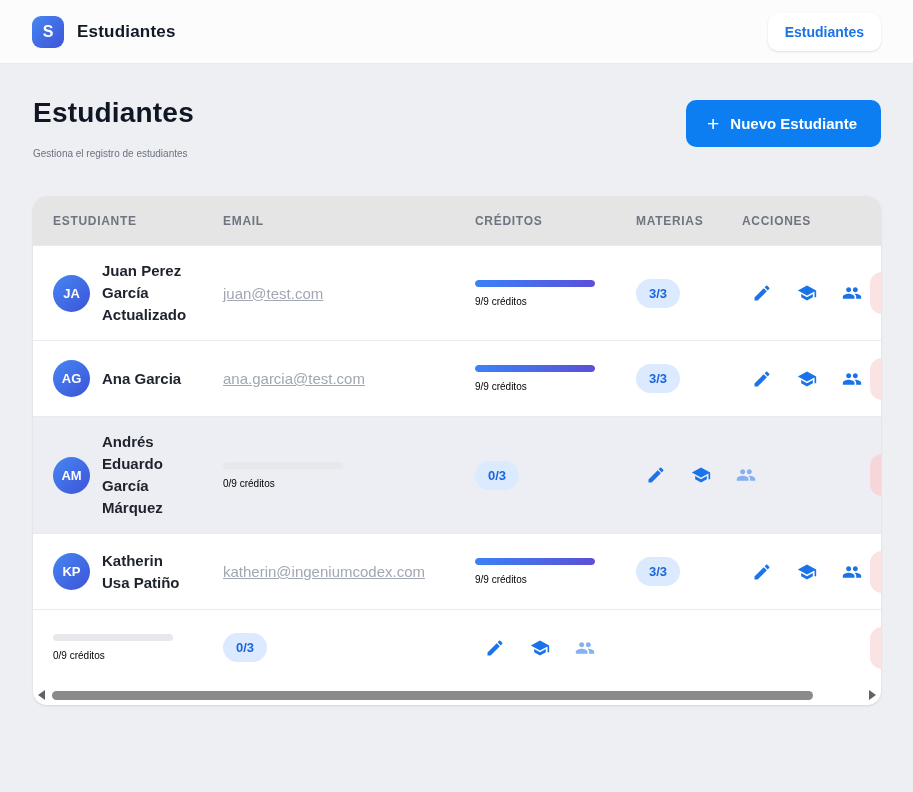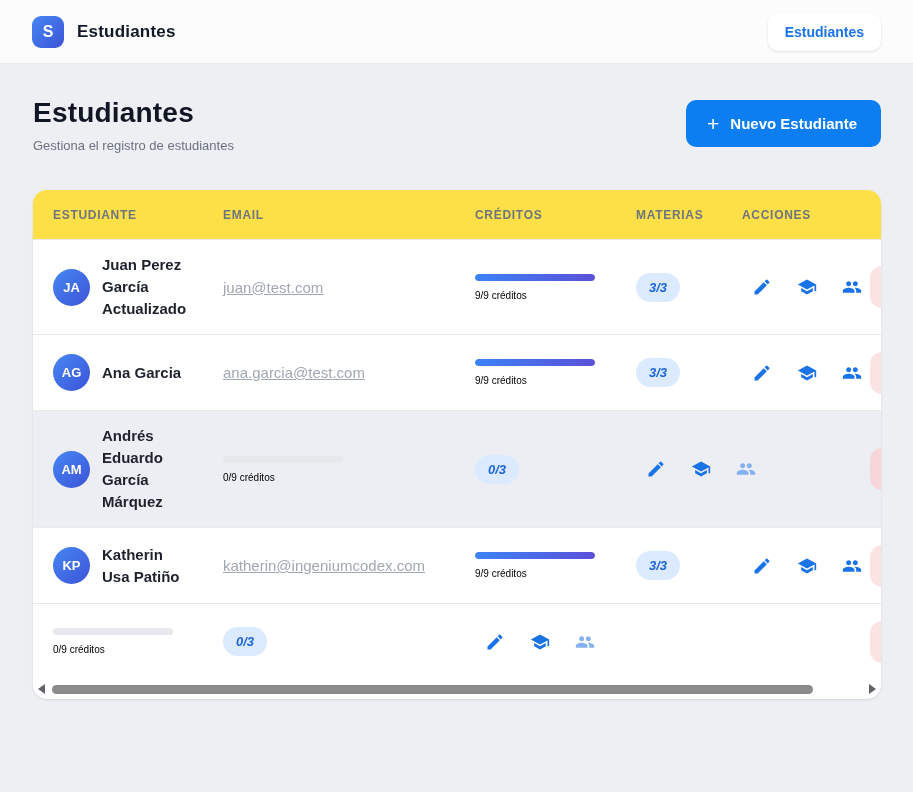--- a/index.html
+++ b/index.html
@@ -40,21 +40,21 @@
     font-weight: 600;
     color: var(--icon-blue, #1a73e8);
     box-shadow: 0 1px 2px rgba(16,24,40,.08), 0 1px 3px rgba(16,24,40,.05);
     cursor: pointer;
   }
 
   
   .main { padding: 33px 32px 0 33px; }
   .page-head { display: flex; justify-content: space-between; align-items: flex-start; }
   .page-title { font-size: 28px; font-weight: 700; color: #101624; letter-spacing: .2px; }
-  .page-subtitle { margin-top: 9px; font-size: 13px; color: #6b7280; }
+  .page-subtitle { margin-top: 19px; font-size: 10px; color: #6b7280; }
   .new-btn {
     display: flex; align-items: center; gap: 11px;
     background: var(--accent-blue, #0d7df2);
     color: #fff;
     border: none;
     border-radius: 10px;
     padding: 15px 24px 15px 21px;
     font-family: inherit;
     font-size: 15px;
     font-weight: 600;
@@ -71,21 +71,21 @@
     box-shadow: 0 1px 3px rgba(16,24,40,.07), 0 1px 2px rgba(16,24,40,.05);
     overflow: hidden;
     position: relative;
   }
   .thead, .row {
     display: grid;
     grid-template-columns: 170px 252px 161px 106px 1fr;
     padding-left: 20px;
   }
   .thead {
-    background: #fde047;
+    background: #e5e5e5;
     height: 49px;
     align-items: center;
   }
   .th {
     font-size: 12px;
     font-weight: 700;
     letter-spacing: .7px;
     color: #6e7480;
   }
   .row {
@@ -131,21 +131,20 @@
   .credits-label { margin-top: 9px; font-size: 10px; color: #000000; }
 
   .badge {
     display: inline-block;
     background: var(--badge-bg, #dbeafe);
     color: var(--badge-text, #1b66d9);
     font-size: 13px;
     font-weight: 700;
     padding: 7px 13px;
     border-radius: 999px;
-    font-style: italic;
   }
 
   .cell-actions { display: flex; align-items: center; gap: 25px; padding-left: 10px; }
   .icon-btn {
     background: none; border: none; padding: 0; cursor: pointer;
     width: 20px; height: 20px;
     display: flex; align-items: center; justify-content: center;
   }
   .icon-btn svg { width: 20px; height: 20px; fill: var(--icon-blue, #1a73e8); }
   .icon-btn.disabled svg { fill: var(--icon-blue-disabled, #85b0f2); }

